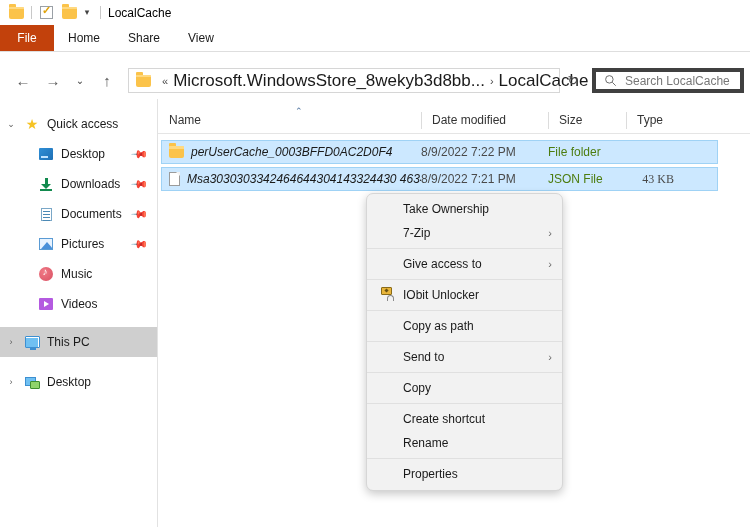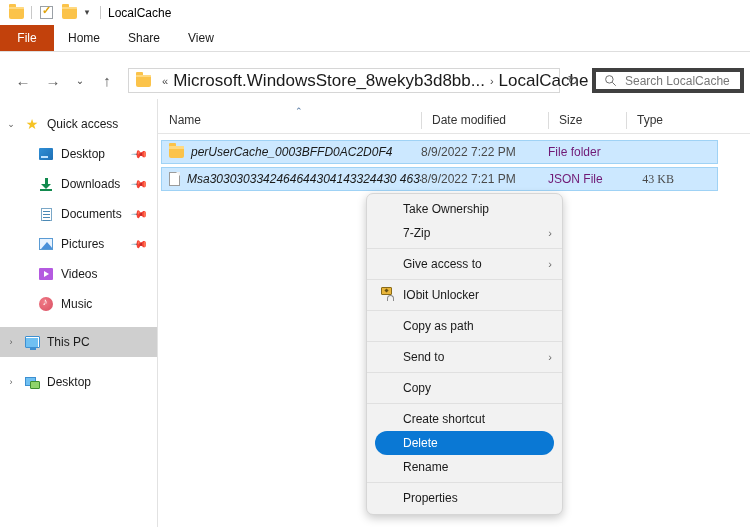--- a/index.html
+++ b/index.html
@@ -142,21 +142,21 @@
   .rows{ padding-top:6px; }
   .frow{
     height:24px; display:flex; align-items:center;
     background:#cce8ff; border:1px solid #9fd2f5; margin:0 32px 0 3px;
   }
   .frow + .frow{ margin-top:3px; }
   .fcell{ font-size:12px; color:#1a1a1a; display:flex; align-items:center; height:100%; }
   .fname{ width:259px; padding-left:7px; overflow:hidden; white-space:nowrap; }
   .fname .lbl{ margin-left:7px;font-style:italic; }
   .fdate{ width:127px; color:#4a4a4a; }
-  .ftype{ width:70px; color:#701a75; }
+  .ftype{ width:70px; color:#4d7c0f; }
   .fsize{ width:60px; color:#4a4a4a; justify-content:flex-end; padding-right:4px;font-family:Liberation Serif, serif; }
   .file-glyph{
     width:11px;height:14px;background:#fff;border:1px solid #9b9b9b;position:relative;flex:none;
   }
   .file-glyph::after{
     content:"";position:absolute;right:-1px;top:-1px;
     border-top:4px solid #f2f2f2;border-left:4px solid transparent;
   }
 
   
@@ -297,31 +297,31 @@
         <span class="nav-ico">
             <span class="ico-pic"></span>
           </span>
         <span class="nav-label">Pictures</span>
         <span class="pin">📌</span>
       </div>
 
       <div class="nav-row child">
         <span class="nav-exp"></span>
         <span class="nav-ico">
+            <span class="ico-music"></span>
+          </span>
+        <span class="nav-label">Music</span>
+      </div>
+
+      <div class="nav-row child">
+        <span class="nav-exp"></span>
+        <span class="nav-ico">
             <span class="ico-video"></span>
           </span>
         <span class="nav-label">Videos</span>
-      </div>
-
-      <div class="nav-row child">
-        <span class="nav-exp"></span>
-        <span class="nav-ico">
-            <span class="ico-music"></span>
-          </span>
-        <span class="nav-label">Music</span>
       </div>
 
       <div class="nav-row sel" style="margin-top:8px">
         <span class="nav-exp">›</span>
         <span class="nav-ico">
             <span class="ico-pc"></span>
           </span>
         <span class="nav-label">This PC</span>
       </div>
 
@@ -408,21 +408,20 @@
       <span class="arrow">›</span>
     </div>
 
     <div class="msep"></div>
 
     <div class="mi">Copy</div>
 
     <div class="msep"></div>
 
     <div class="mi">Create shortcut</div>
-    <div class="mi sel">Delete</div>
     <div class="mi">Rename</div>
 
     <div class="msep"></div>
 
     <div class="mi">Properties</div>
   </div>
 
 </div>
 
 </body></html>

